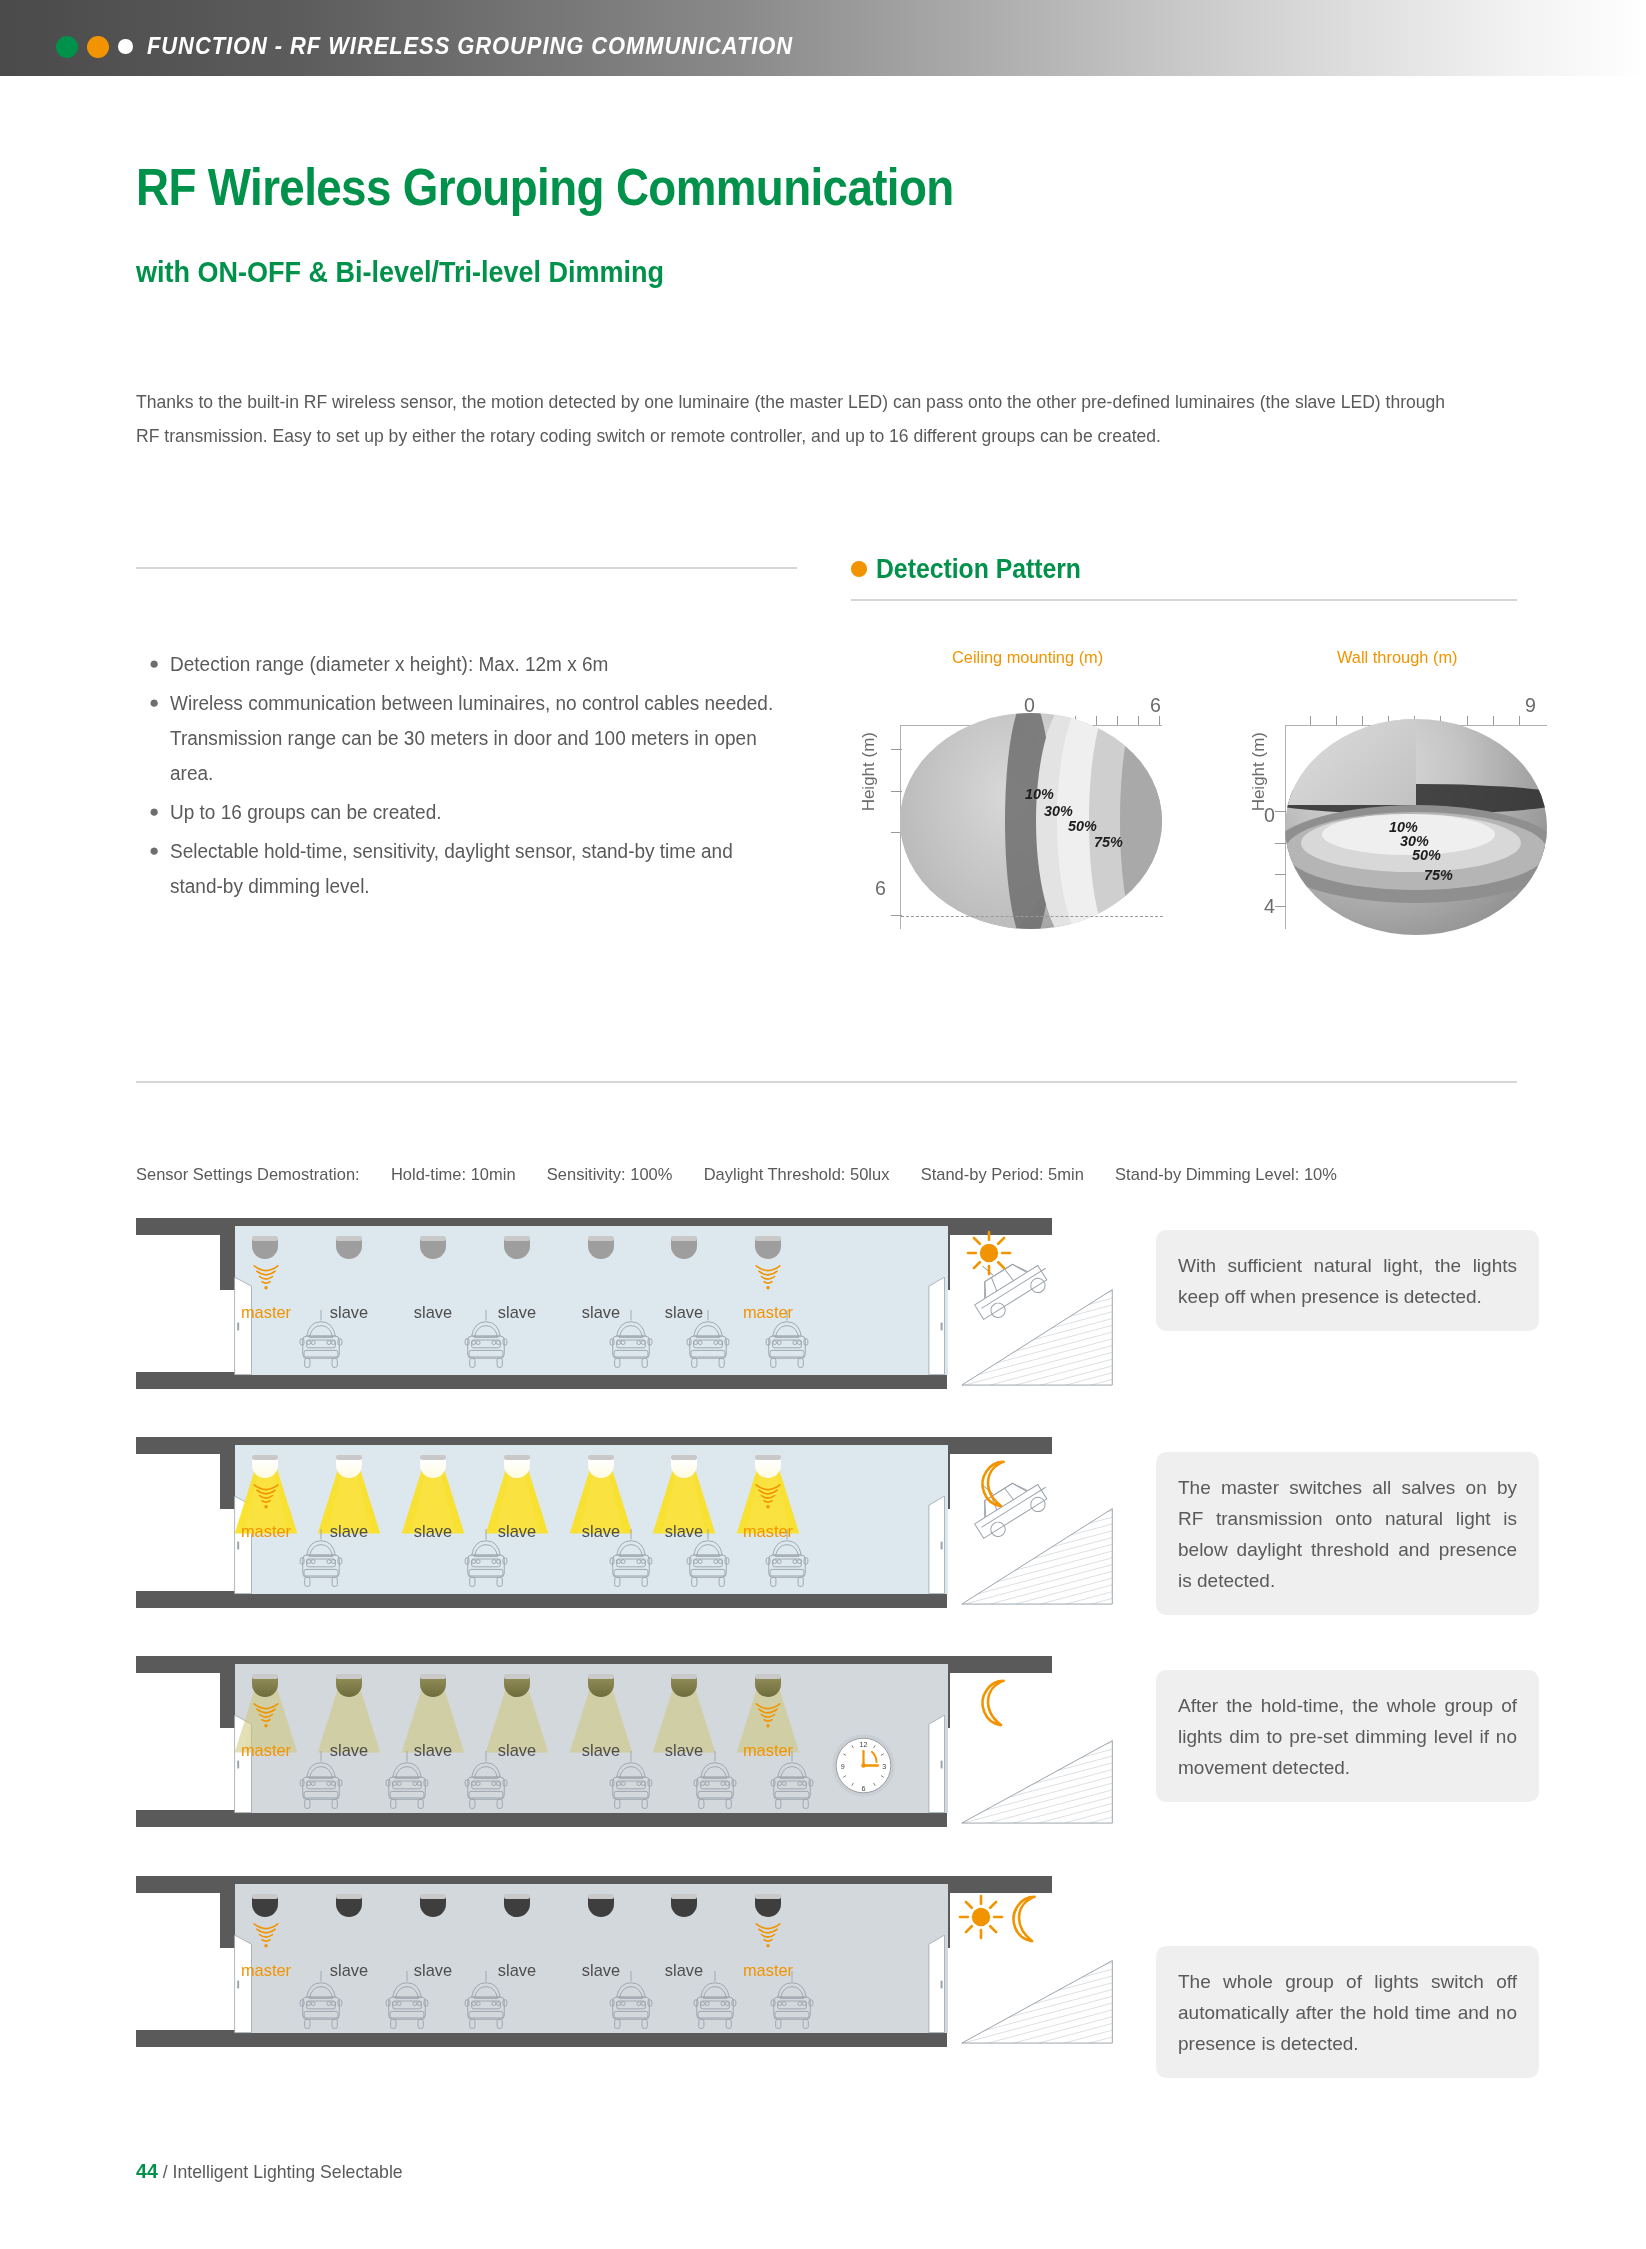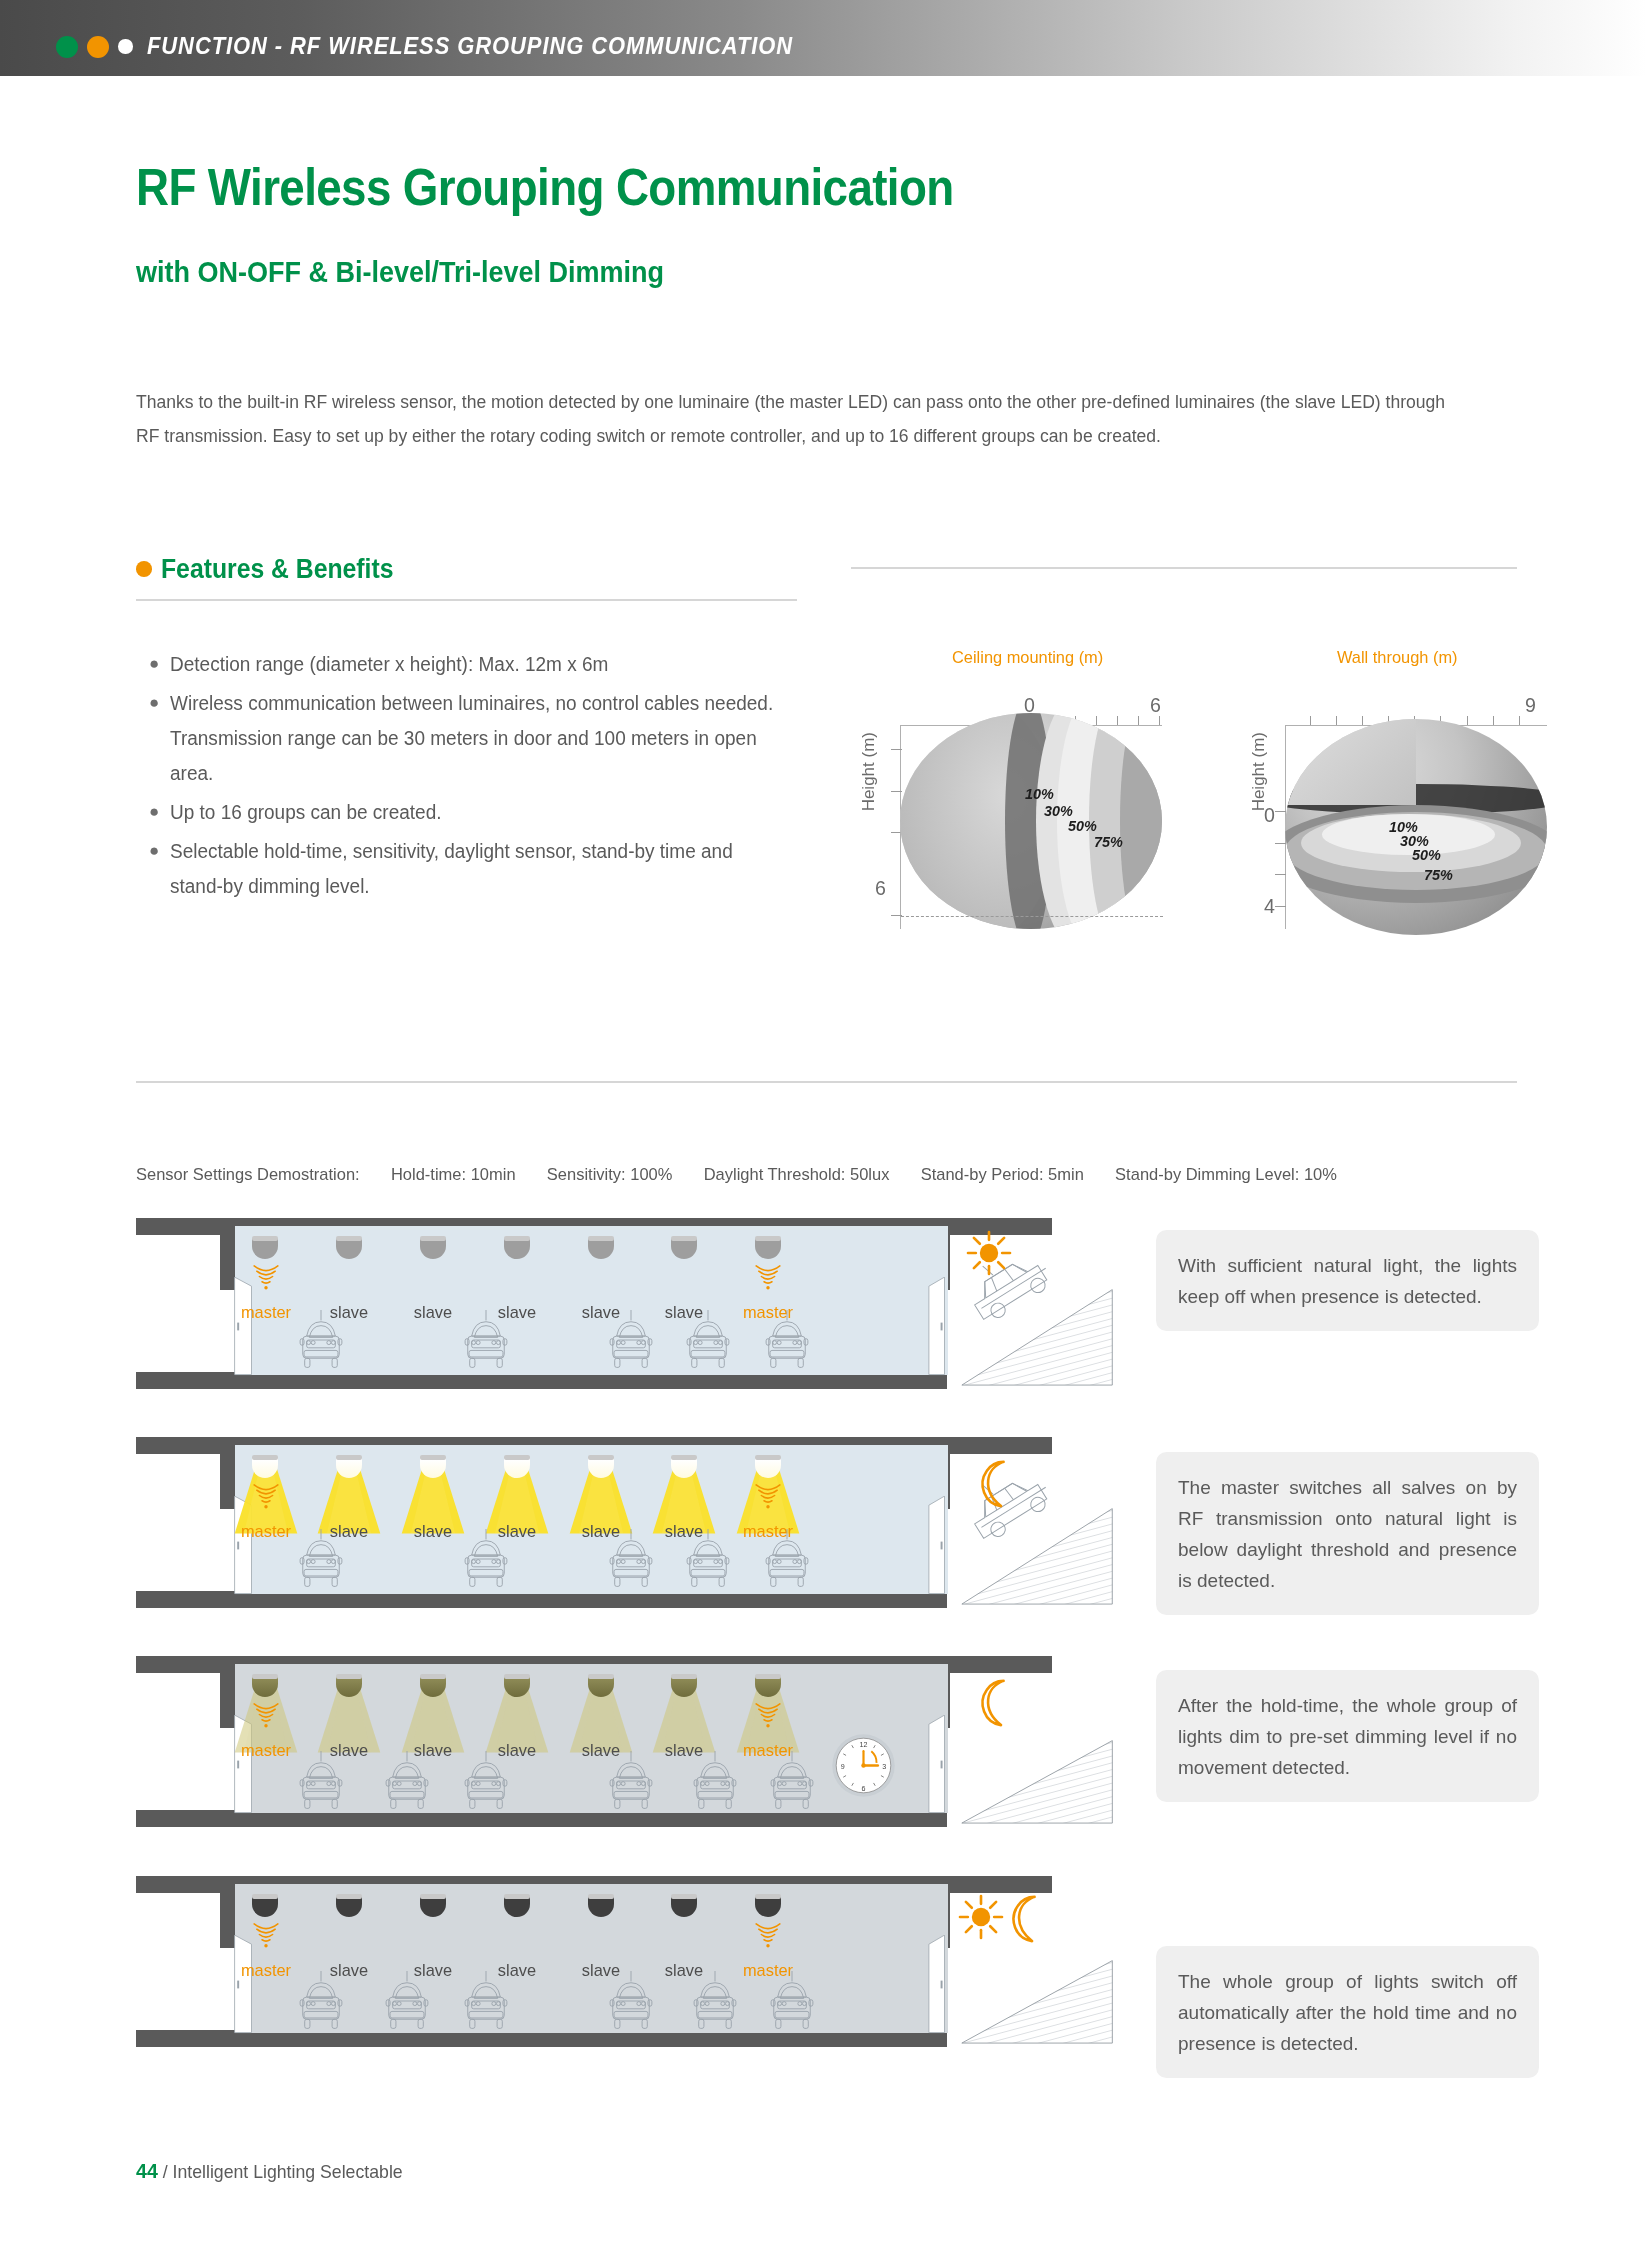--- a/index.html
+++ b/index.html
@@ -103,24 +103,20 @@
     <span class="dot sm" style="background:#ffffff"></span>
     <span class="topbar-title">FUNCTION - RF WIRELESS GROUPING COMMUNICATION</span>
   </div>
 </div>
 
 <div class="h1">RF Wireless Grouping Communication</div>
 <div class="h2">with ON-OFF &amp; Bi-level/Tri-level Dimming</div>
 <div class="intro">Thanks to the built-in RF wireless sensor, the motion detected by one luminaire (the master LED) can pass onto the other pre-defined luminaires (the slave LED) through RF transmission. Easy to set up by either the rotary coding switch or remote controller, and up to 16 different groups can be created.</div>
 
 <div class="sec" style="left:136px;top:553px;width:661px;">
-  <div class="shead">
-    <span class="sdot"></span>
-    <span class="stitle">Features &amp; Benefits</span>
-  </div>
   <div class="rule"></div>
 </div>
 
 <div class="flist">
   <div class="fitem">
     <span class="fbul">●</span>
     <span class="ftext">Detection range (diameter x height): Max. 12m x 6m</span>
   </div>
   <div class="fitem">
     <span class="fbul">●</span>
@@ -130,20 +126,24 @@
     <span class="fbul">●</span>
     <span class="ftext">Up to 16 groups can be created.</span>
   </div>
   <div class="fitem">
     <span class="fbul">●</span>
     <span class="ftext">Selectable hold-time, sensitivity, daylight sensor, stand-by time and stand-by dimming level.</span>
   </div>
 </div>
 
 <div class="sec" style="left:851px;top:553px;width:666px;">
+  <div class="shead">
+    <span class="sdot"></span>
+    <span class="stitle">Detection Pattern</span>
+  </div>
   <div class="rule"></div>
 </div>
 
 <div class="dp-label" style="left:952px;top:648px;">Ceiling mounting (m)</div>
 <div class="hlabel" style="left:859px;top:732px;">Height (m)</div>
 <div class="axis-num" style="left:1024px;top:694px;">0</div>
 <div class="axis-num" style="left:1150px;top:694px;">6</div>
 <div class="axis-num" style="left:875px;top:877px;">6</div>
 
 <div class="axline" style="left:900px;top:725px;width:262px;height:1.3px;"></div>

